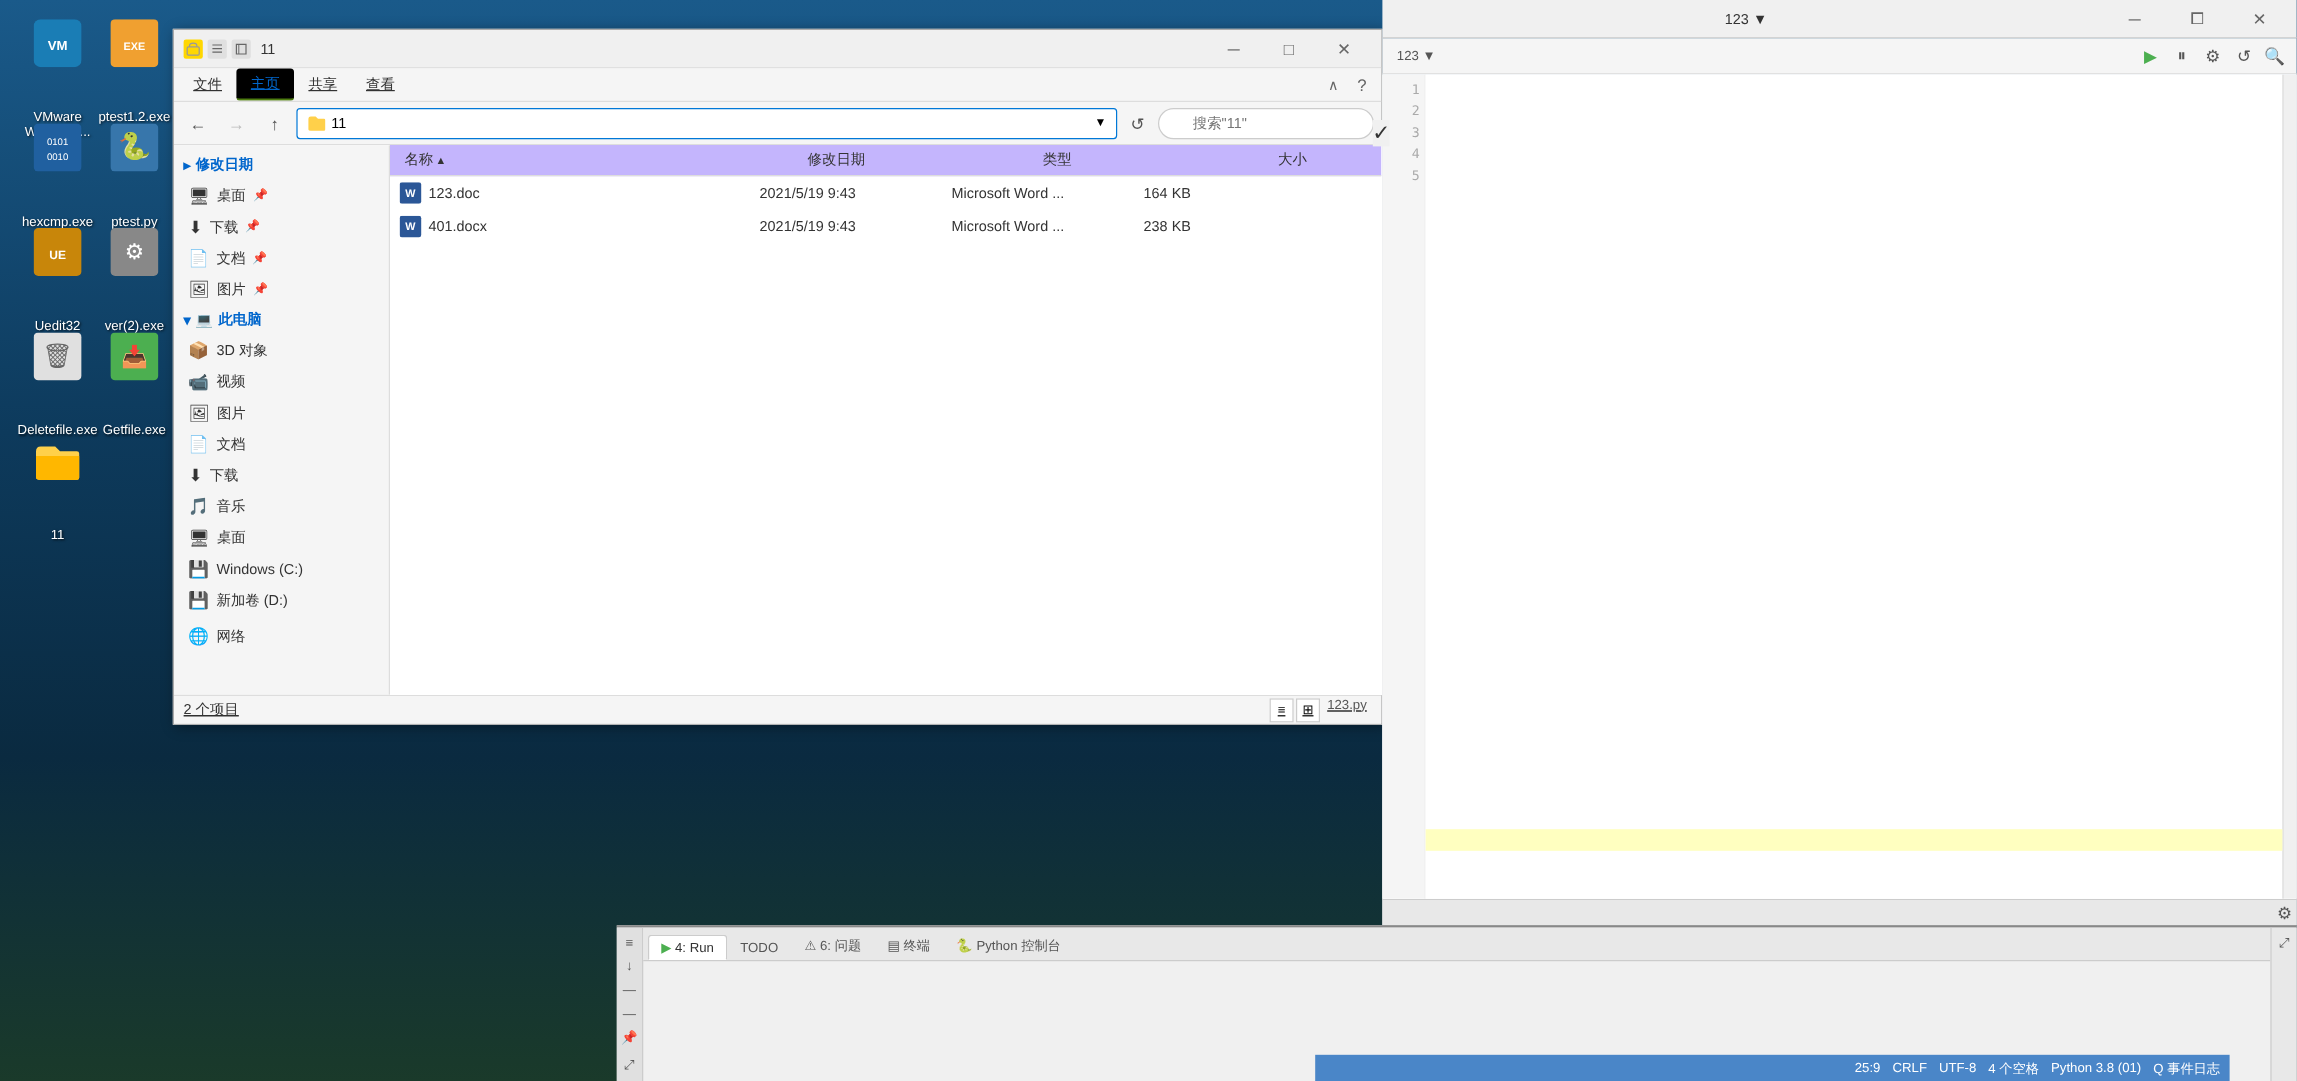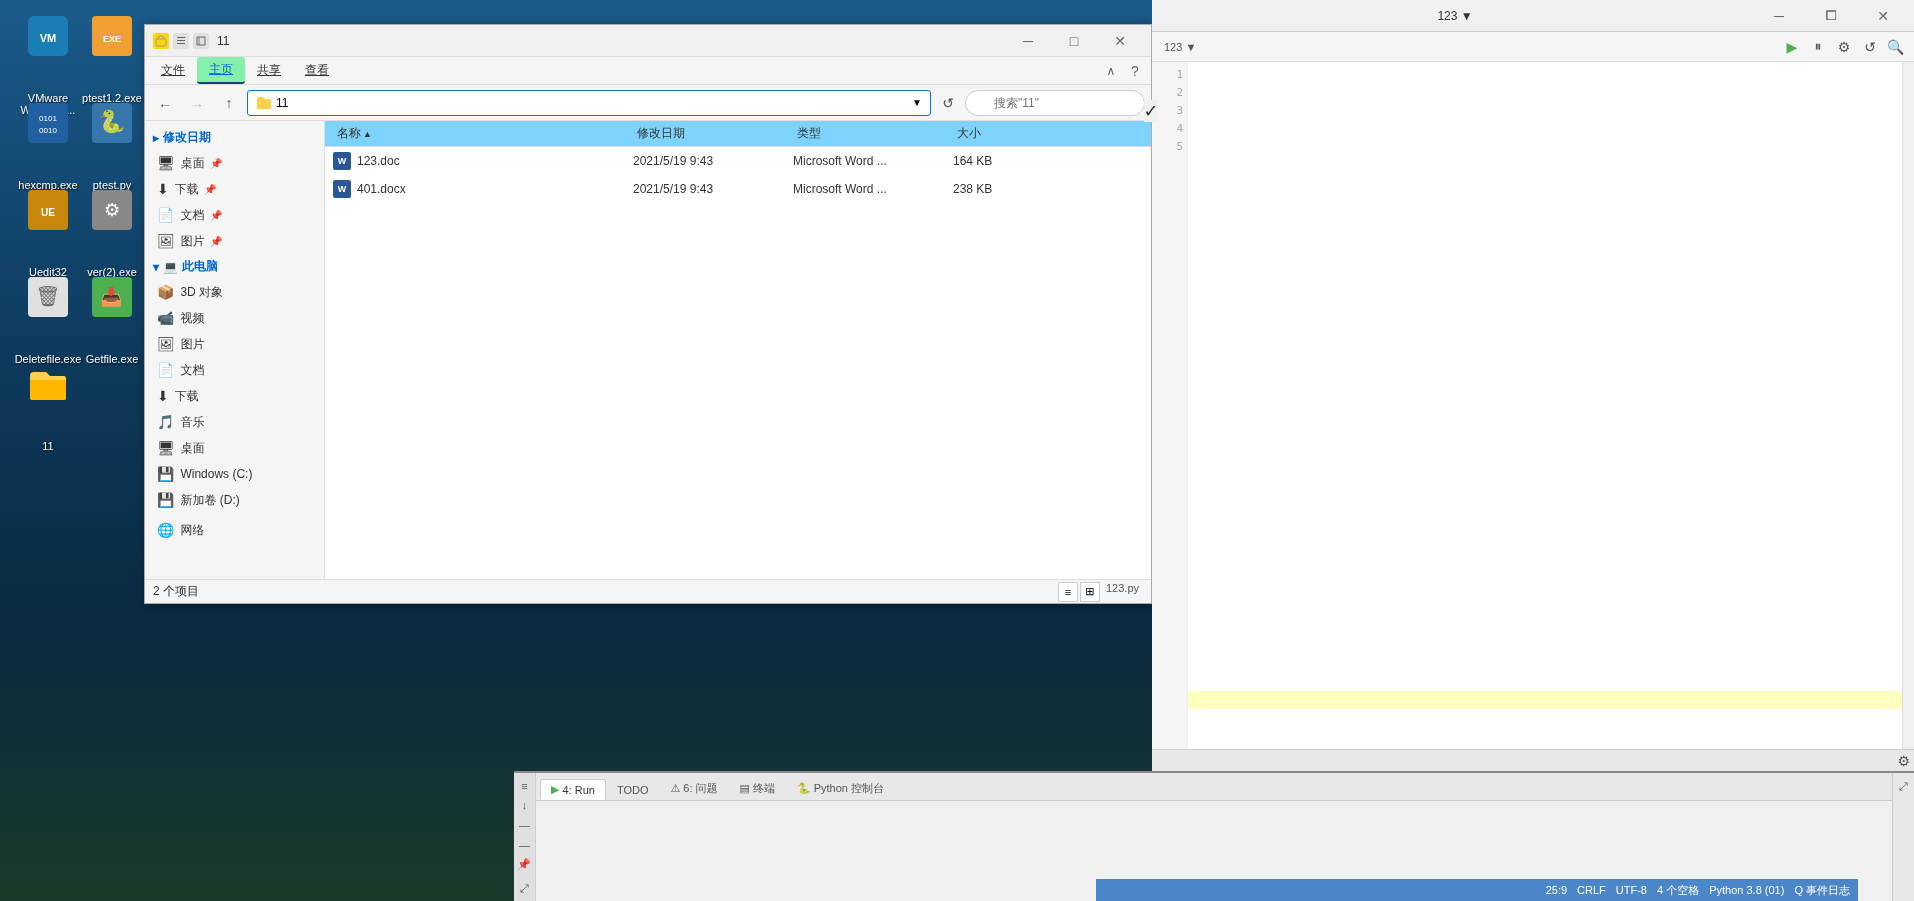--- a/index.html
+++ b/index.html
@@ -123,21 +123,21 @@
       border-bottom: 1px solid #ddd;
     }
     .menu-item {
       padding: 4px 12px;
       cursor: pointer;
       border-radius: 3px;
       font-size: 12px;
       color: #333;
       text-decoration: underline;
     }
-    .menu-item.active { background: #86efac; color: #0066cc; border-bottom: 2px solid #0c4a6e; }
+    .menu-item.active { background: #000000; color: #0066cc; border-bottom: 2px solid #4d7c0f; }
 
     
     .address-bar {
       background: #f5f5f5;
       height: 36px;
       display: flex;
       align-items: center;
       padding: 0 6px;
       gap: 4px;
       border-bottom: 1px solid #ddd;
@@ -243,25 +243,26 @@
     
     .file-list {
       flex: 1;
       background: white;
       overflow-y: auto;
     }
     .file-list-header {
       display: flex;
       align-items: center;
       height: 26px;
-      background: #7dd3fc;
+      background: #c4b5fd;
       border-bottom: 1px solid #ddd;
       padding: 0 8px;
       position: sticky;
       top: 0;
+      gap: 36px;
     }
     .col-header {
       font-size: 12px;
       color: #333;
       cursor: pointer;
       display: flex;
       align-items: center;
       gap: 2px;
       user-select: none;
       padding: 0 4px;
@@ -309,20 +310,21 @@
 
     
     .status-bar {
       height: 24px;
       background: #f5f5f5;
       border-top: 1px solid #ddd;
       display: flex;
       align-items: center;
       padding: 0 8px;
       justify-content: space-between;
+      text-decoration: underline;
     }
     .status-text { font-size: 12px; color: #333; }
     .view-btns { display: flex; gap: 2px; }
     .view-btn {
       width: 20px;
       height: 20px;
       border: 1px solid #ccc;
       background: white;
       cursor: pointer;
       display: flex;

